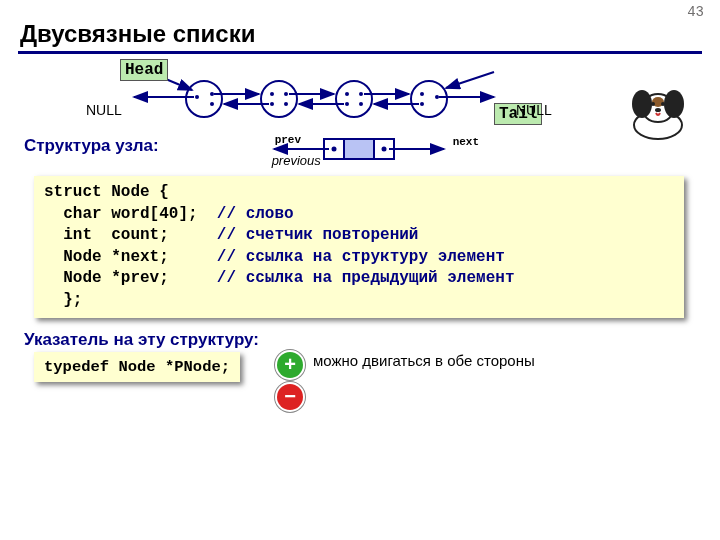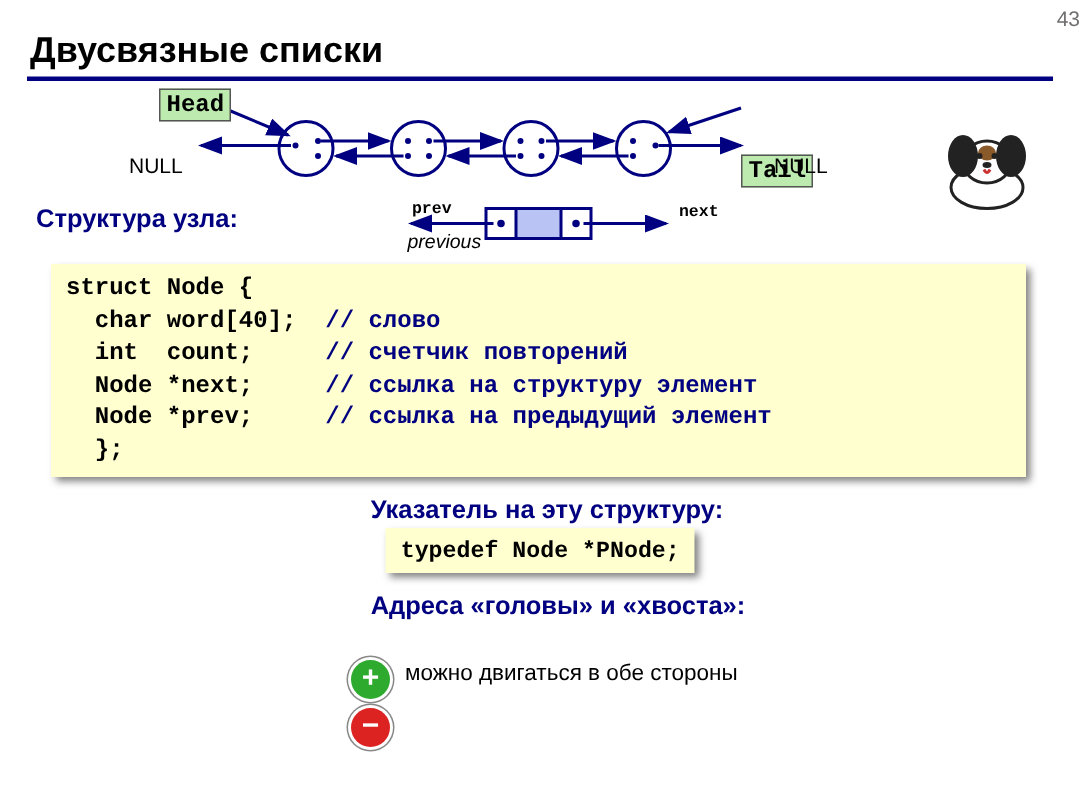--- a/index.html
+++ b/index.html
@@ -4,21 +4,21 @@
 <style>
   body {
     margin: 0;
     font-family: Arial, sans-serif;
     width: 720px;
     height: 540px;
     position: relative;
     background: #fff;
     overflow: hidden;
   }
-  .page-num { position: absolute; top: 4px; right: 0; font-size: 14px; color: #706e6e; }
+  .page-num { position: absolute; top: 4px; right: 16px; font-size: 14px; color: #706e6e; font-family: Liberation Mono, monospace; }
   .title {
     font-size: 24px; font-weight: bold; color: #000;
     margin: 20px 0 3px 20px;
   }
   .title-rule { border: none; border-top: 3px solid #000080; margin: 0 18px 10px 18px; }
   .subhead { color: #000080; font-weight: bold; font-size: 17px; margin-left: 24px; }
   .codebox {
     background: #FFFFD0;
     font-family: "Courier New", monospace;
     font-size: 15.5px; font-weight: bold;
@@ -29,21 +29,21 @@
     display: inline-block;
   }
   .codebox.big { font-size: 16px; line-height: 1.35; display: block; margin-right: 36px; }
   .cmt { color: #000080; }
   .diagram { width: 680px; height: 70px; margin-left: 24px; position: relative; }
   .node-label {
     display: inline-block; background: #bceaaf;
     font-family: "Courier New", monospace; font-weight: bold;
     font-size: 16px; padding: 1px 4px; border: 1px solid #555;
   }
-  .rowflex { display:flex; align-items:center;flex-direction:column; }
+  .rowflex { display:flex; align-items:flex-start; }
   .leftcol { }
   .rightcol { margin-left: 18px; font-size: 15px; }
   .prosrow { display:flex; align-items:flex-start; margin-bottom:6px; }
   .circ-icon {
     width: 26px; height:26px; border-radius:50%; display:flex;
     align-items:center; justify-content:center; flex: 0 0 26px;
     margin-right:10px; font-weight:bold; color:#fff; font-size:20px;
     box-shadow: 0 0 0 2px #fff, 0 0 0 3px #888;
   }
   .plus { background:#2eaa2e; }
@@ -109,21 +109,21 @@
       <line x1="275" y1="40" x2="320" y2="40"></line>
       <line x1="350" y1="40" x2="395" y2="40"></line>
     </g>
 
     <line x1="125" y1="8" x2="168" y2="26" stroke="#000080" stroke-width="2" marker-end="url(#arr)"></line>
 
     <line x1="470" y1="8" x2="422" y2="24" stroke="#000080" stroke-width="2" marker-end="url(#arr)"></line>
 
     <line x1="170" y1="33" x2="110" y2="33" stroke="#000080" stroke-width="2" marker-end="url(#arr)"></line>
   </svg>
-  <span class="node-label" style="position:absolute;left:82px;top:-5px;">Head</span>
+  <span class="node-label" style="position:absolute;left:96px;top:-5px;">Head</span>
   <span class="node-label" style="position:absolute;left:470px;top:-5px;margin-top:44px;">Tail</span>
   <span class="null-label" style="position:absolute;left:62px;top:38px;">NULL</span>
   <span class="null-label" style="position:absolute;left:492px;top:38px;">NULL</span>
 </div>
 
 <svg class="dog" viewBox="0 0 80 62">
   <ellipse cx="40" cy="45" rx="24" ry="14" fill="#fff" stroke="#222" stroke-width="2"></ellipse>
   <ellipse cx="40" cy="28" rx="16" ry="14" fill="#fff" stroke="#222" stroke-width="2"></ellipse>
   <ellipse cx="24" cy="24" rx="10" ry="14" fill="#222"></ellipse>
   <ellipse cx="56" cy="24" rx="10" ry="14" fill="#222"></ellipse>
@@ -160,21 +160,20 @@
 <span>  char word[40];  </span><span class="cmt">// слово</span>
 <span>  int  count;     </span><span class="cmt">// счетчик повторений</span>
 <span>  Node *next;     </span><span class="cmt">// ссылка на структуру элемент</span>
 <span>  Node *prev;     </span><span class="cmt">// ссылка на предыдущий элемент</span>
 <span>  };</span></div>
 
 <div class="rowflex">
   <div class="leftcol">
     <div class="subhead" style="margin-top:4px;">Указатель на эту структуру:</div>
     <div class="codebox">typedef Node *PNode;</div>
-    <div class="subhead" style="margin-top:4px;">Адреса «головы» и «хвоста»:</div>
   </div>
   <div class="rightcol" style="margin-top:26px; width:270px;">
     <div class="prosrow">
       <div class="circ-icon plus">+</div>
       <div>можно двигаться в обе стороны</div>
     </div>
     <div class="prosrow">
       <div class="circ-icon minus">−</div>
     </div>
   </div>

